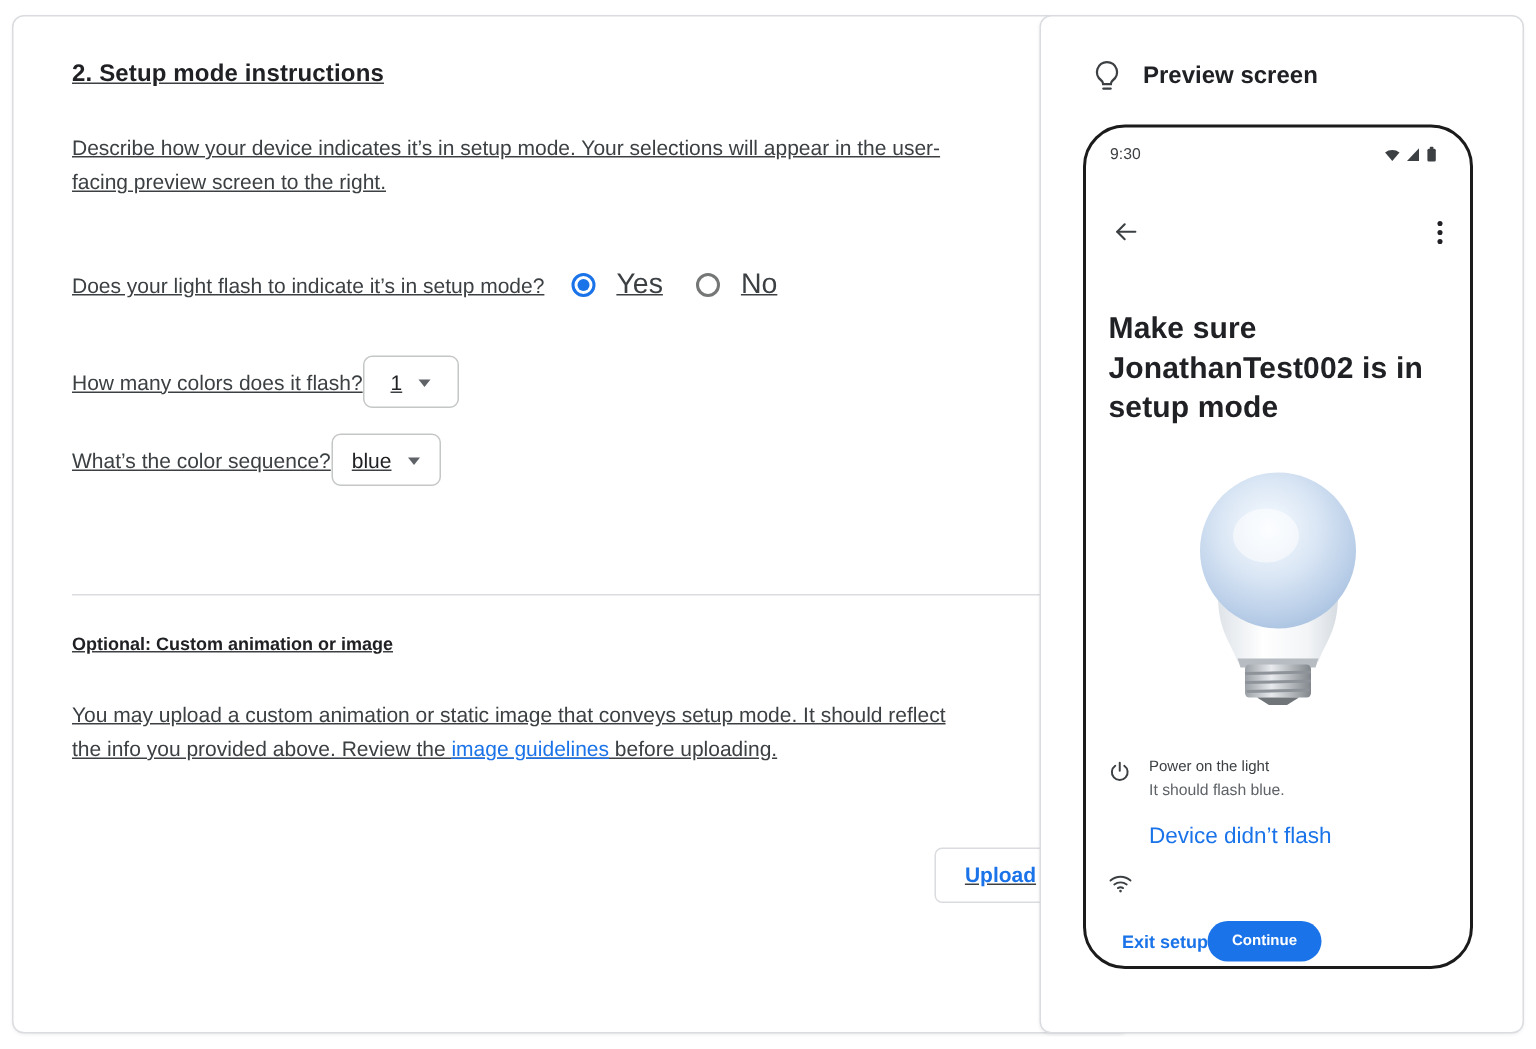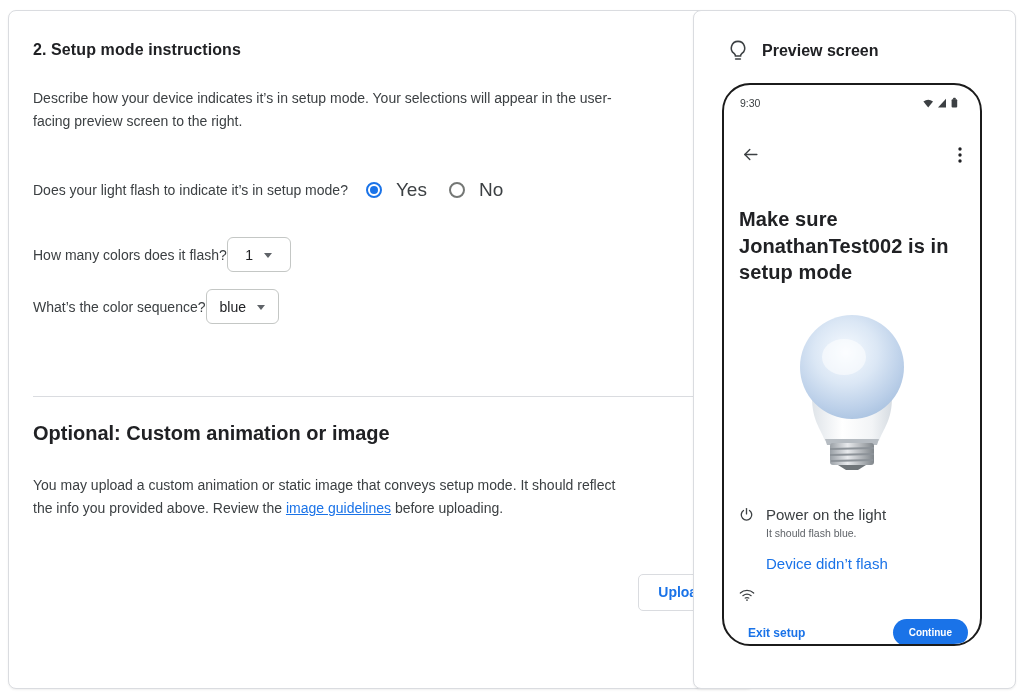--- a/index.html
+++ b/index.html
@@ -2,21 +2,21 @@
 <html><head>
 <meta charset="utf-8">
 <style>
   * { margin:0; padding:0; box-sizing:border-box; }
   html,body { width:1024px; height:699px; background:#fff;
     font-family:"Liberation Sans","DejaVu Sans",sans-serif; color:#3c4043; }
   .page { position:relative; width:1024px; height:699px; }
 
   .card { position:absolute; background:#fff; border:1px solid #dadce0;
     border-radius:8px; box-shadow:0 1px 2px rgba(60,64,67,.08); }
-  .card-left  { left:8px;  top:10px; width:746px; height:679px; padding:30px 24px; }
+  .card-left  { left:8px;  top:10px; width:746px; height:679px; padding:30px 39px;text-decoration:underline; }
   .card-right { left:693px; top:10px; width:323px; height:679px; padding:28px 28px; }
 
   
   .section-title { font-size:16px; font-weight:700; color:#202124; letter-spacing:.1px; }
   .section-desc { margin-top:28px; font-size:14px; line-height:1.65; color:#3c4043; max-width:600px; }
 
   .radio-row { margin-top:46px; display:flex; align-items:center; gap:16px; font-size:14px; }
   .radio-group { display:flex; align-items:center; gap:10px; margin-left:2px; }
   .radio-option { display:flex; align-items:center; gap:14px; cursor:pointer; }
   .radio { width:16px; height:16px; border-radius:50%; border:2px solid #747775;
@@ -30,21 +30,21 @@
   .field-row.first { margin-top:36px; }
   .field-row.second { margin-top:17px; }
   .select-box { display:inline-flex; align-items:center; justify-content:center; gap:11px;
     min-width:64px; height:35px; padding:0 13px; border:1px solid #c4c7c5; border-radius:6px;
     background:#fff; cursor:pointer; font-size:14px; color:#202124; }
   .caret { width:0; height:0; border-left:4px solid transparent; border-right:4px solid transparent;
     border-top:5px solid #5f6368; margin-top:1px; }
 
   .divider { margin-top:72px; border:0; border-top:1px solid #dadce0; }
 
-  .optional-title { margin-top:25px; font-size:20px; font-weight:700; color:#202124; }
+  .optional-title { margin-top:25px; font-size:12px; font-weight:700; color:#202124; }
   .optional-desc { margin-top:29px; font-size:14px; line-height:1.62; max-width:600px; }
   .inline-link { color:#1a73e8; text-decoration:underline; cursor:pointer; }
 
   .upload-row { margin-top:54px; display:flex; justify-content:flex-end; padding-right:3px; }
   .upload-btn { min-width:88px; height:37px; padding:0 18px; border:1px solid #dadce0;
     border-radius:5px; background:#fff; color:#1a73e8; font-size:14px; font-weight:700;
     font-family:inherit; cursor:pointer; }
 
   
   .preview-header { display:flex; align-items:center; gap:13px; padding-left:5px; }
@@ -59,25 +59,25 @@
     padding:0 14px; margin-top:20px; }
   .icon-btn { background:none; border:0; padding:4px; cursor:pointer; display:flex; }
   .phone-title { margin-top:26px; padding:0 15px; font-size:20px; line-height:1.33;
     color:#202124; letter-spacing:.1px; }
 
   .bulb-wrap { margin-top:14px; display:flex; justify-content:center; }
 
   .steps { margin-top:22px; padding:0 15px; display:flex; flex-direction:column; gap:15px; }
   .step { display:flex; gap:11px; }
   .step-icon { flex:none; width:16px; padding-top:1px; }
-  .step-title { font-size:15px; color:#3c4043; }
+  .step-title { font-size:10px; color:#3c4043; }
   .step-sub { font-size:10.5px; color:#5f6368; margin-top:3px; line-height:1.4; max-width:190px; }
   .step-link { font-size:15px; color:#1a73e8; margin-top:15px; cursor:pointer; }
 
-  .phone-footer { margin-top:auto; display:flex; align-items:center; justify-content:space-between;
+  .phone-footer { margin-top:auto; display:flex; align-items:center; justify-content:flex-start;
     padding:0 12px 0 24px; }
   .exit-link { background:none; border:0; color:#1a73e8; font-size:12px; font-weight:700;
     font-family:inherit; cursor:pointer; padding:4px 0; }
   .continue-btn { height:27px; padding:0 16px; border:0; border-radius:14px; background:#1a73e8;
     color:#fff; font-size:10px; font-weight:700; font-family:inherit; cursor:pointer; }
   .home-indicator { align-self:center; width:78px; height:4px; border-radius:2px;
     background:#1b1b1b; margin-top:16px; margin-bottom:12px; }
 </style>
 </head>
 <body>

